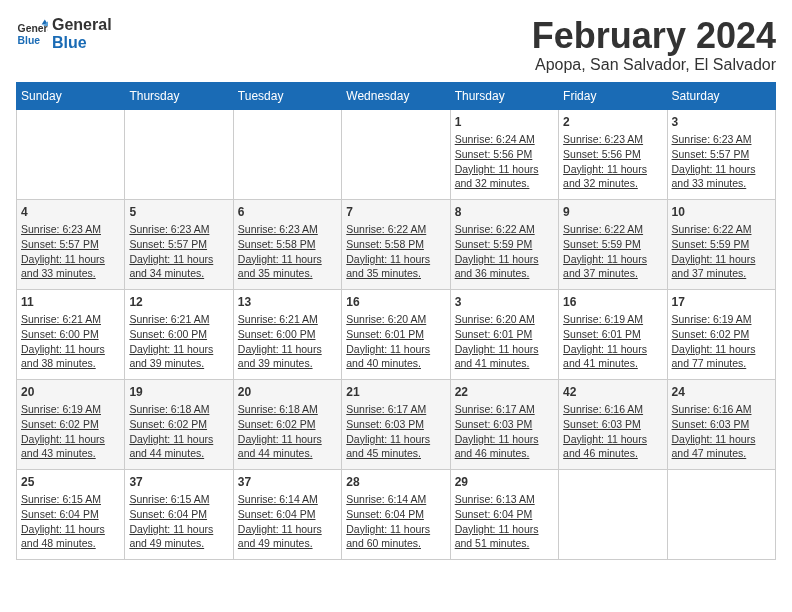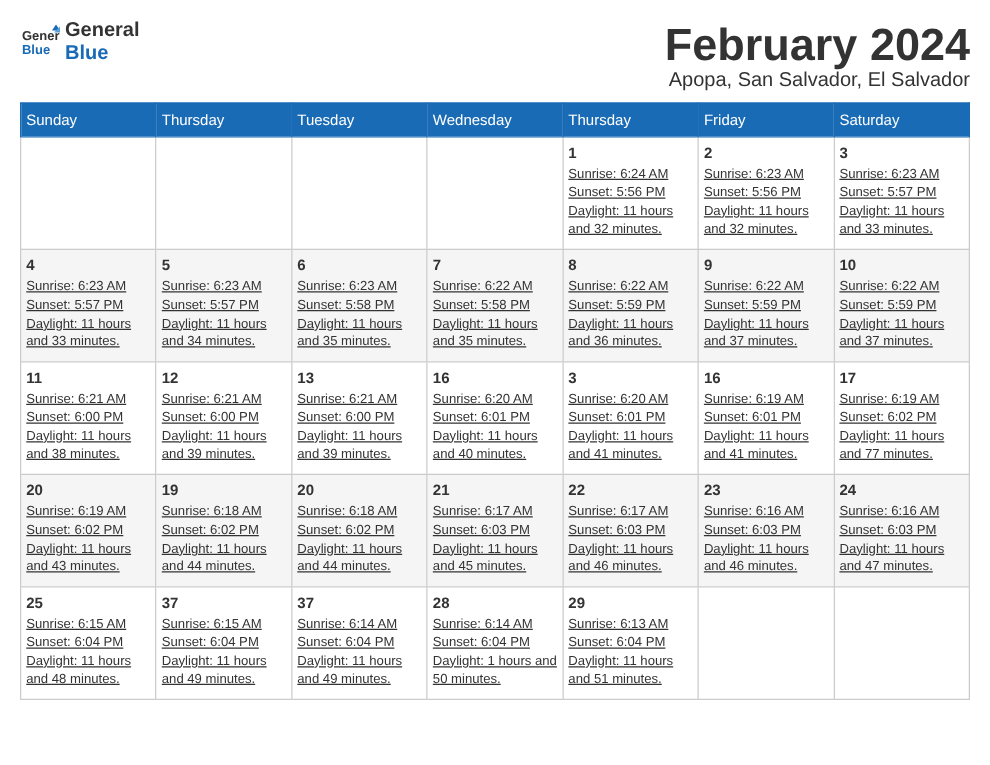--- a/index.html
+++ b/index.html
@@ -299,21 +299,21 @@
         </td>
         <td>
           <span class="day-num">22</span>
           <div class="cell-content">
             <div>Sunrise: 6:17 AM</div>
             <div>Sunset: 6:03 PM</div>
             <div>Daylight: 11 hours and 46 minutes.</div>
           </div>
         </td>
         <td>
-          <span class="day-num">23</span>
+          <span class="day-num">42</span>
           <div class="cell-content">
             <div>Sunrise: 6:16 AM</div>
             <div>Sunset: 6:03 PM</div>
             <div>Daylight: 11 hours and 46 minutes.</div>
           </div>
         </td>
         <td>
           <span class="day-num">24</span>
           <div class="cell-content">
             <div>Sunrise: 6:16 AM</div>
@@ -345,21 +345,21 @@
             <div>Sunrise: 6:14 AM</div>
             <div>Sunset: 6:04 PM</div>
             <div>Daylight: 11 hours and 49 minutes.</div>
           </div>
         </td>
         <td>
           <span class="day-num">28</span>
           <div class="cell-content">
             <div>Sunrise: 6:14 AM</div>
             <div>Sunset: 6:04 PM</div>
-            <div>Daylight: 1 hours and 50 minutes.</div>
+            <div>Daylight: 11 hours and 60 minutes.</div>
           </div>
         </td>
         <td>
           <span class="day-num">29</span>
           <div class="cell-content">
             <div>Sunrise: 6:13 AM</div>
             <div>Sunset: 6:04 PM</div>
             <div>Daylight: 11 hours and 51 minutes.</div>
           </div>
         </td>

